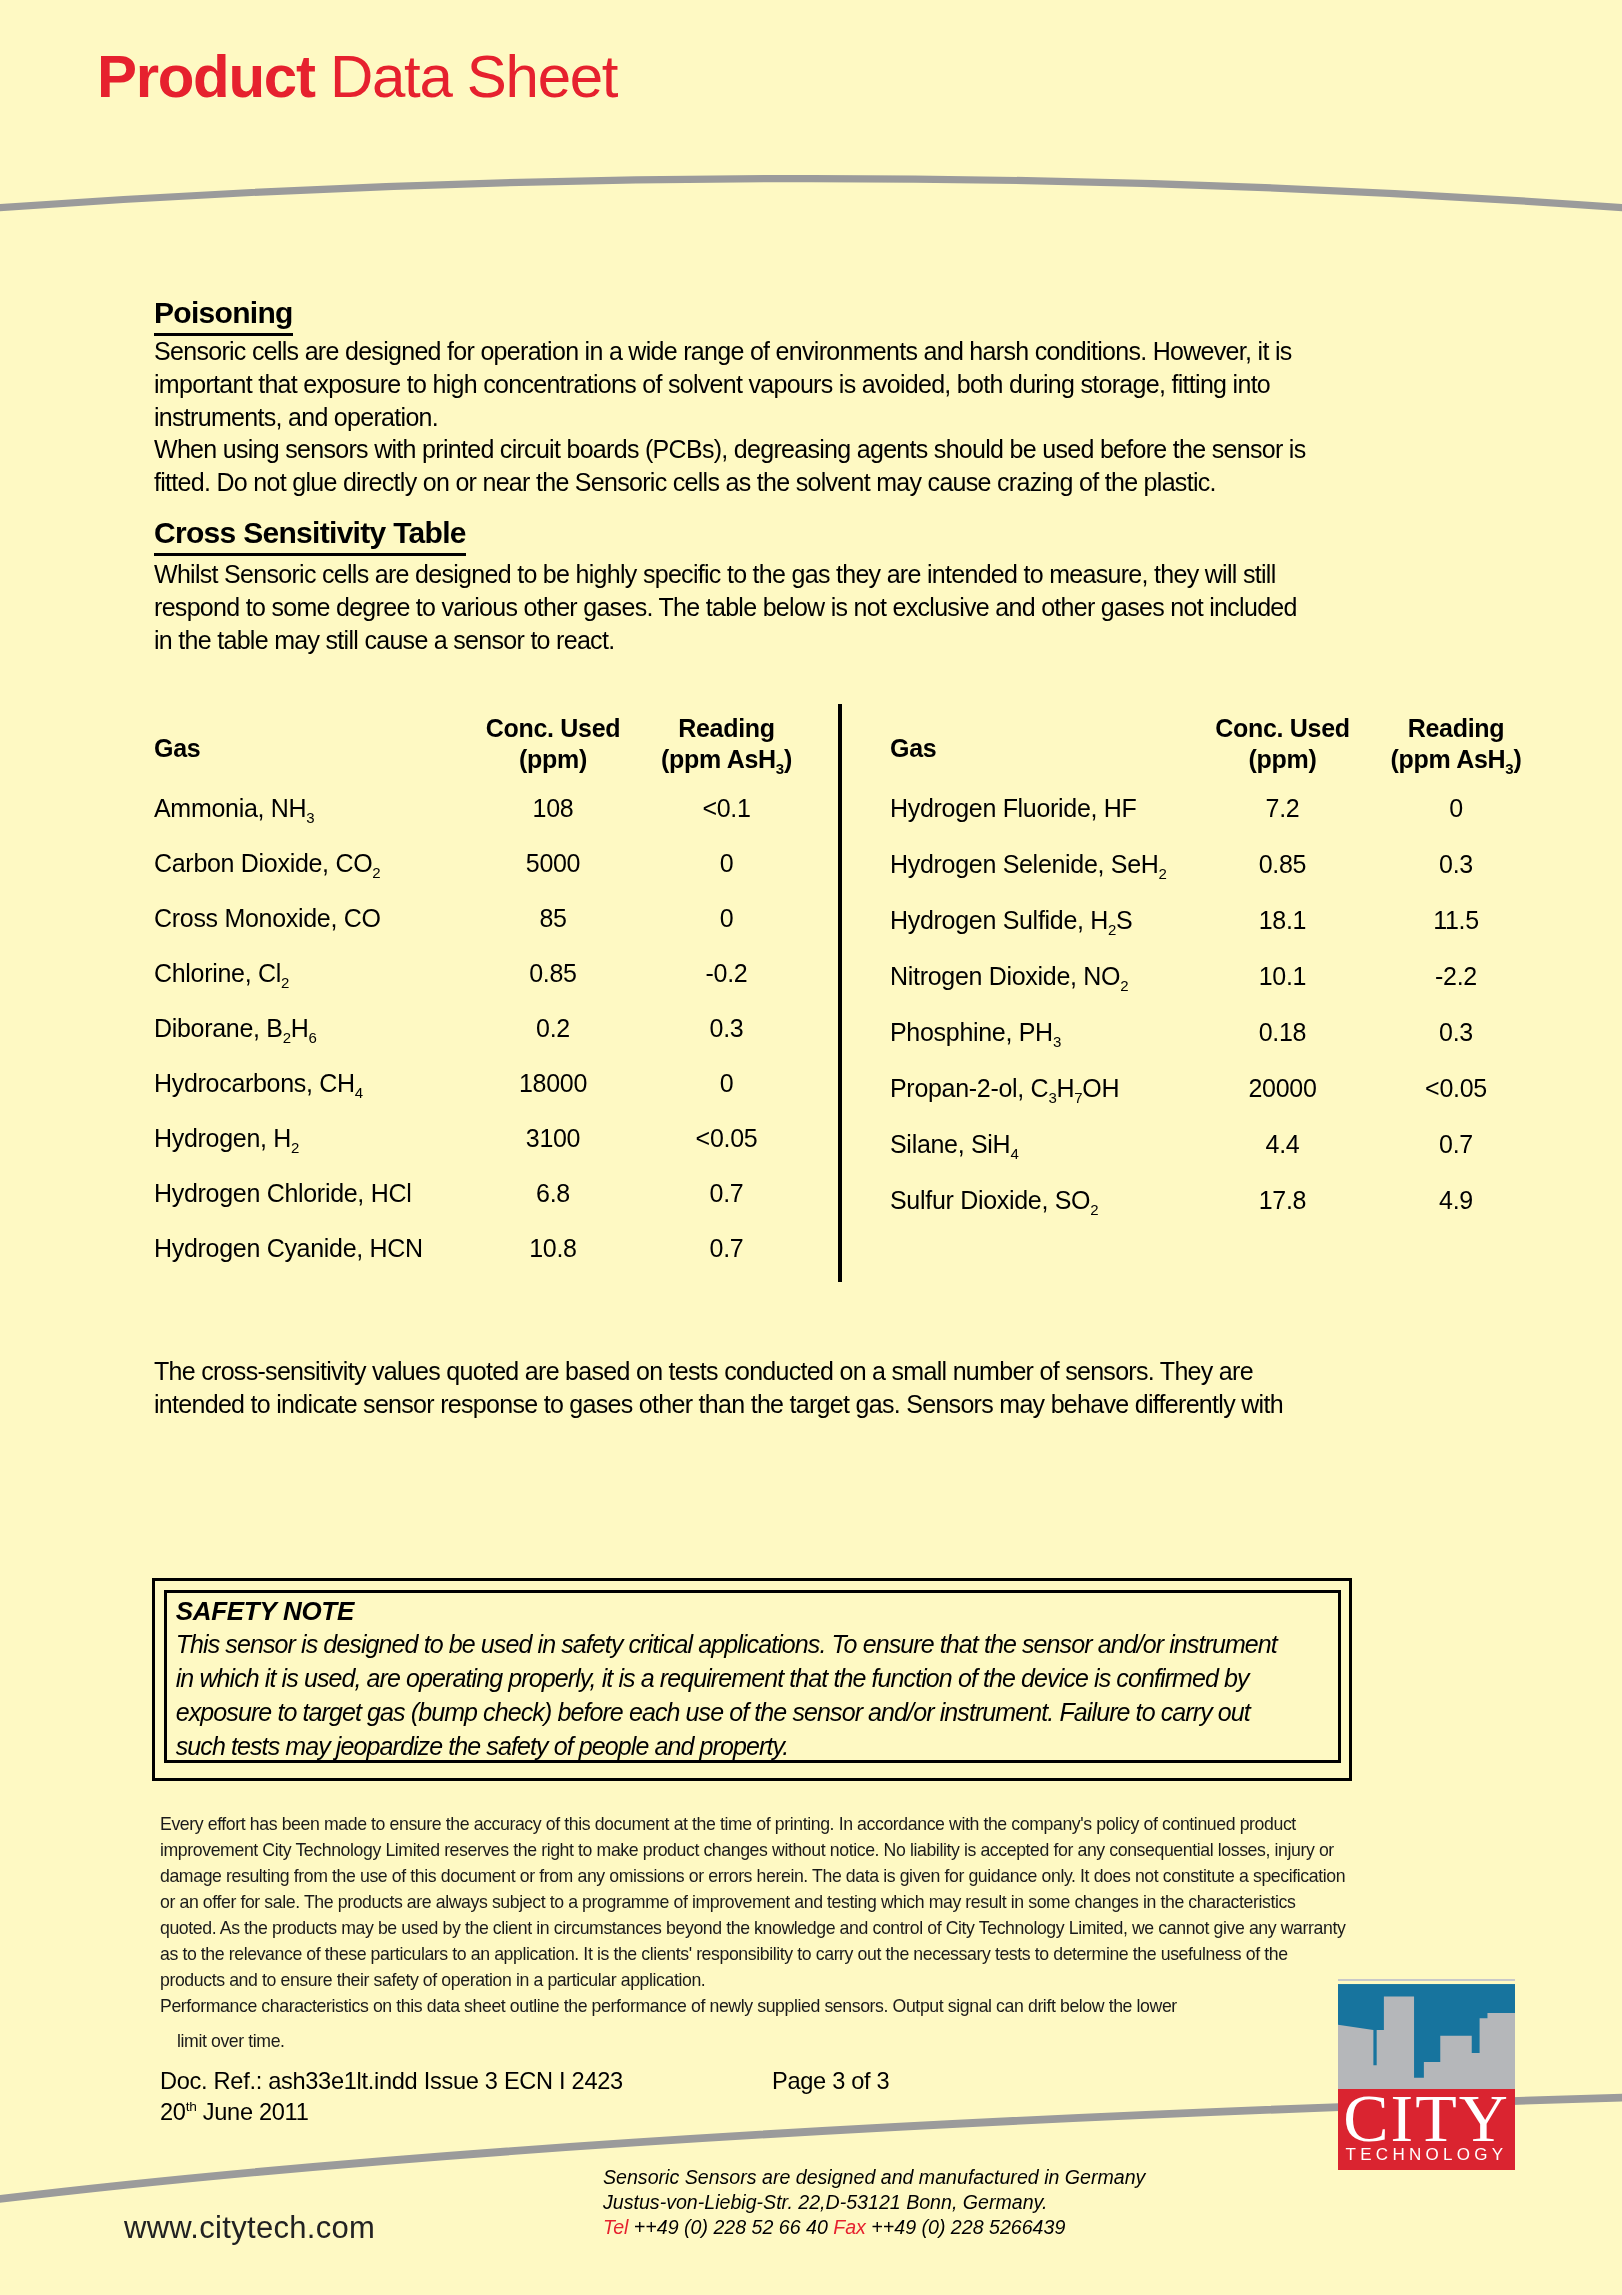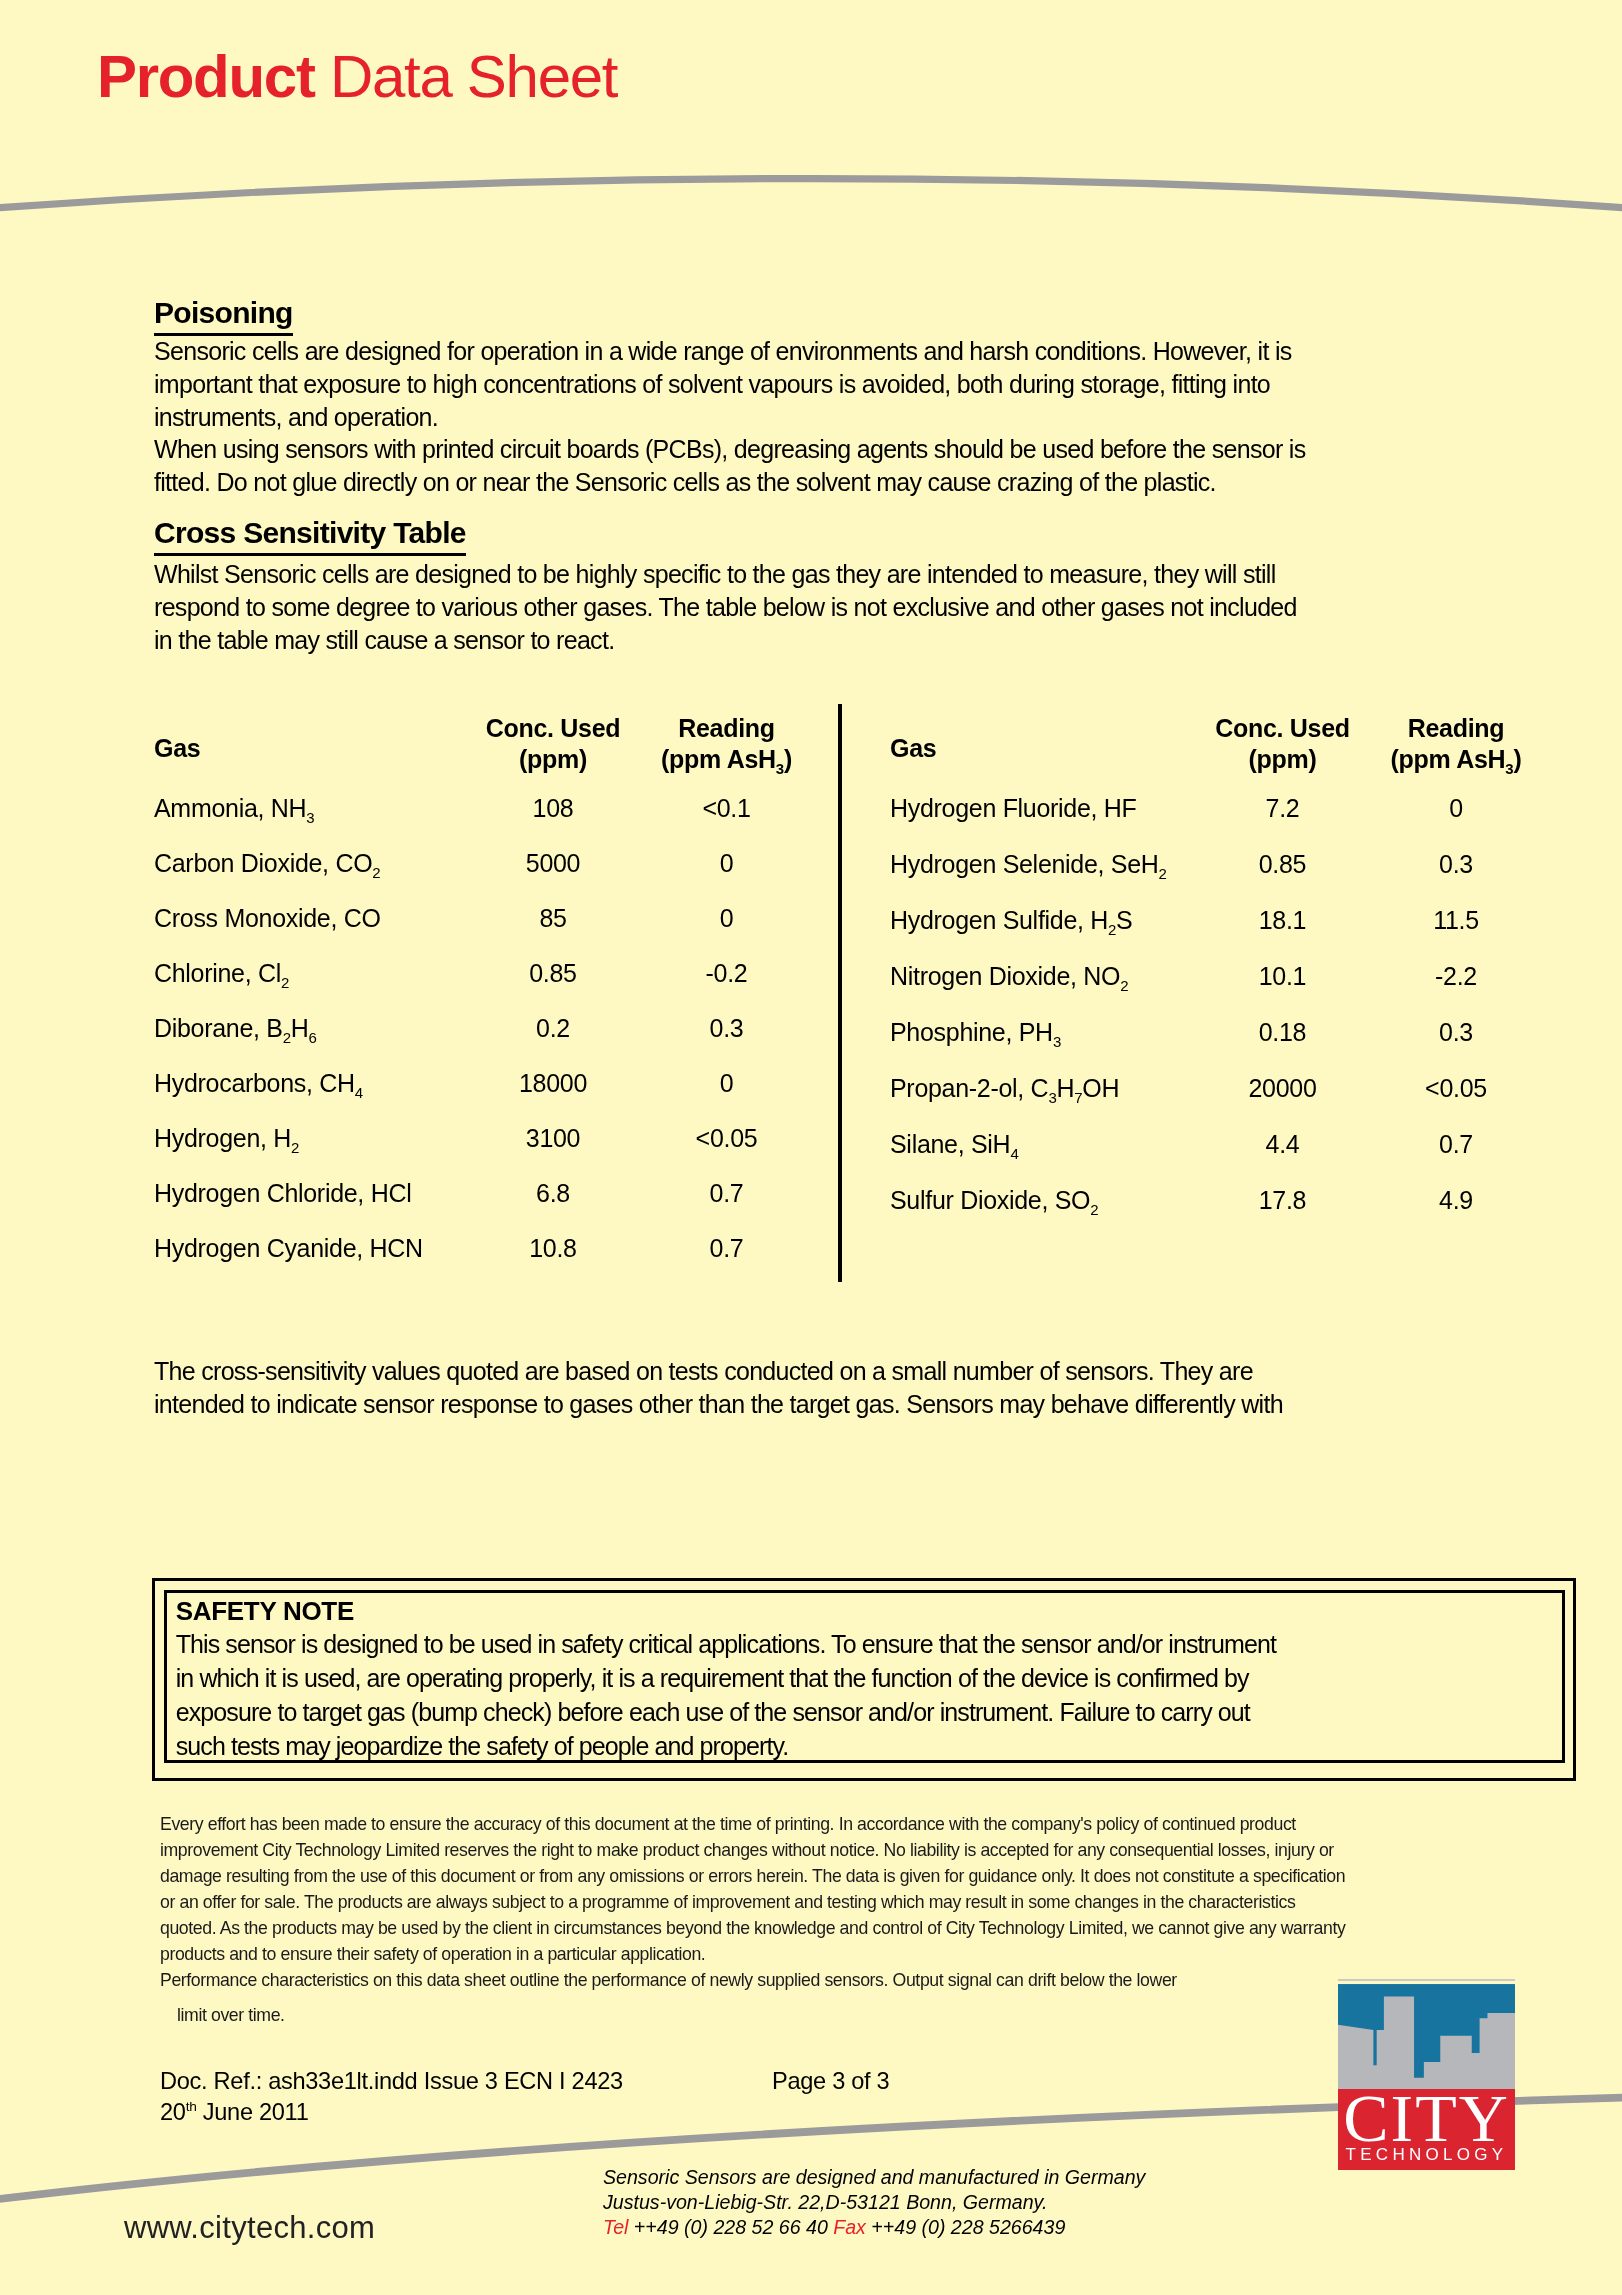--- a/index.html
+++ b/index.html
@@ -46,22 +46,22 @@
   #table-right .trow{height:56px;}
   .cell-gas{line-height:30px;}
   .cell-num{text-align:center;line-height:30px;}
   sub{font-size:0.6em;}
   #table-divider{
     position:absolute;left:838px;top:704px;width:3.9px;height:578px;
     background:#000;z-index:1;
   }
   
   .safety-outer{
-    position:absolute;left:152px;top:1578px;width:1424px;height:203px;
-    border:3.3px solid #000;z-index:1;
+    position:absolute;left:152px;top:1578px;width:1200px;height:203px;
+    border:3.3px solid #000;z-index:1;font-style:italic;
   }
   .safety-inner{
     margin:8.5px;border:3.3px solid #000;height:173px;
     padding:3.9px 9.2px;
   }
   .safety-title{font-size:26px;font-weight:bold;line-height:31px;letter-spacing:-0.3px;}
   .safety-text{font-size:25px;letter-spacing:-0.9px;}
   .safety-text .tline{line-height:34px;}
   
   .disclaimer{
@@ -257,20 +257,21 @@
         </div>
     </div>
   </div>
 
   <div class="disclaimer">
       <div class="tline">Every effort has been made to ensure the accuracy of this document at the time of printing. In accordance with the company's policy of continued product</div>
       <div class="tline">improvement City Technology Limited reserves the right to make product changes without notice. No liability is accepted for any consequential losses, injury or</div>
       <div class="tline">damage resulting from the use of this document or from any omissions or errors herein. The data is given for guidance only. It does not constitute a specification</div>
       <div class="tline">or an offer for sale. The products are always subject to a programme of improvement and testing which may result in some changes in the characteristics</div>
       <div class="tline">quoted. As the products may be used by the client in circumstances beyond the knowledge and control of City Technology Limited, we cannot give any warranty</div>
+      <div class="tline">as to the relevance of these particulars to an application. It is the clients' responsibility to carry out the necessary tests to determine the usefulness of the</div>
       <div class="tline">products and to ensure their safety of operation in a particular application.</div>
       <div class="tline">Performance characteristics on this data sheet outline the performance of newly supplied sensors. Output signal can drift below the lower</div>
       <div class="tline">limit over time.</div>
     </div>
 
   <div class="docref-line">Doc. Ref.: ash33e1lt.indd Issue 3  ECN I 2423</div>
   <div class="pageno">Page 3 of 3</div>
   <div class="docdate"><span>20</span><sup>th</sup><span> June 2011</span></div>
 
   <div class="website">www.citytech.com</div>

